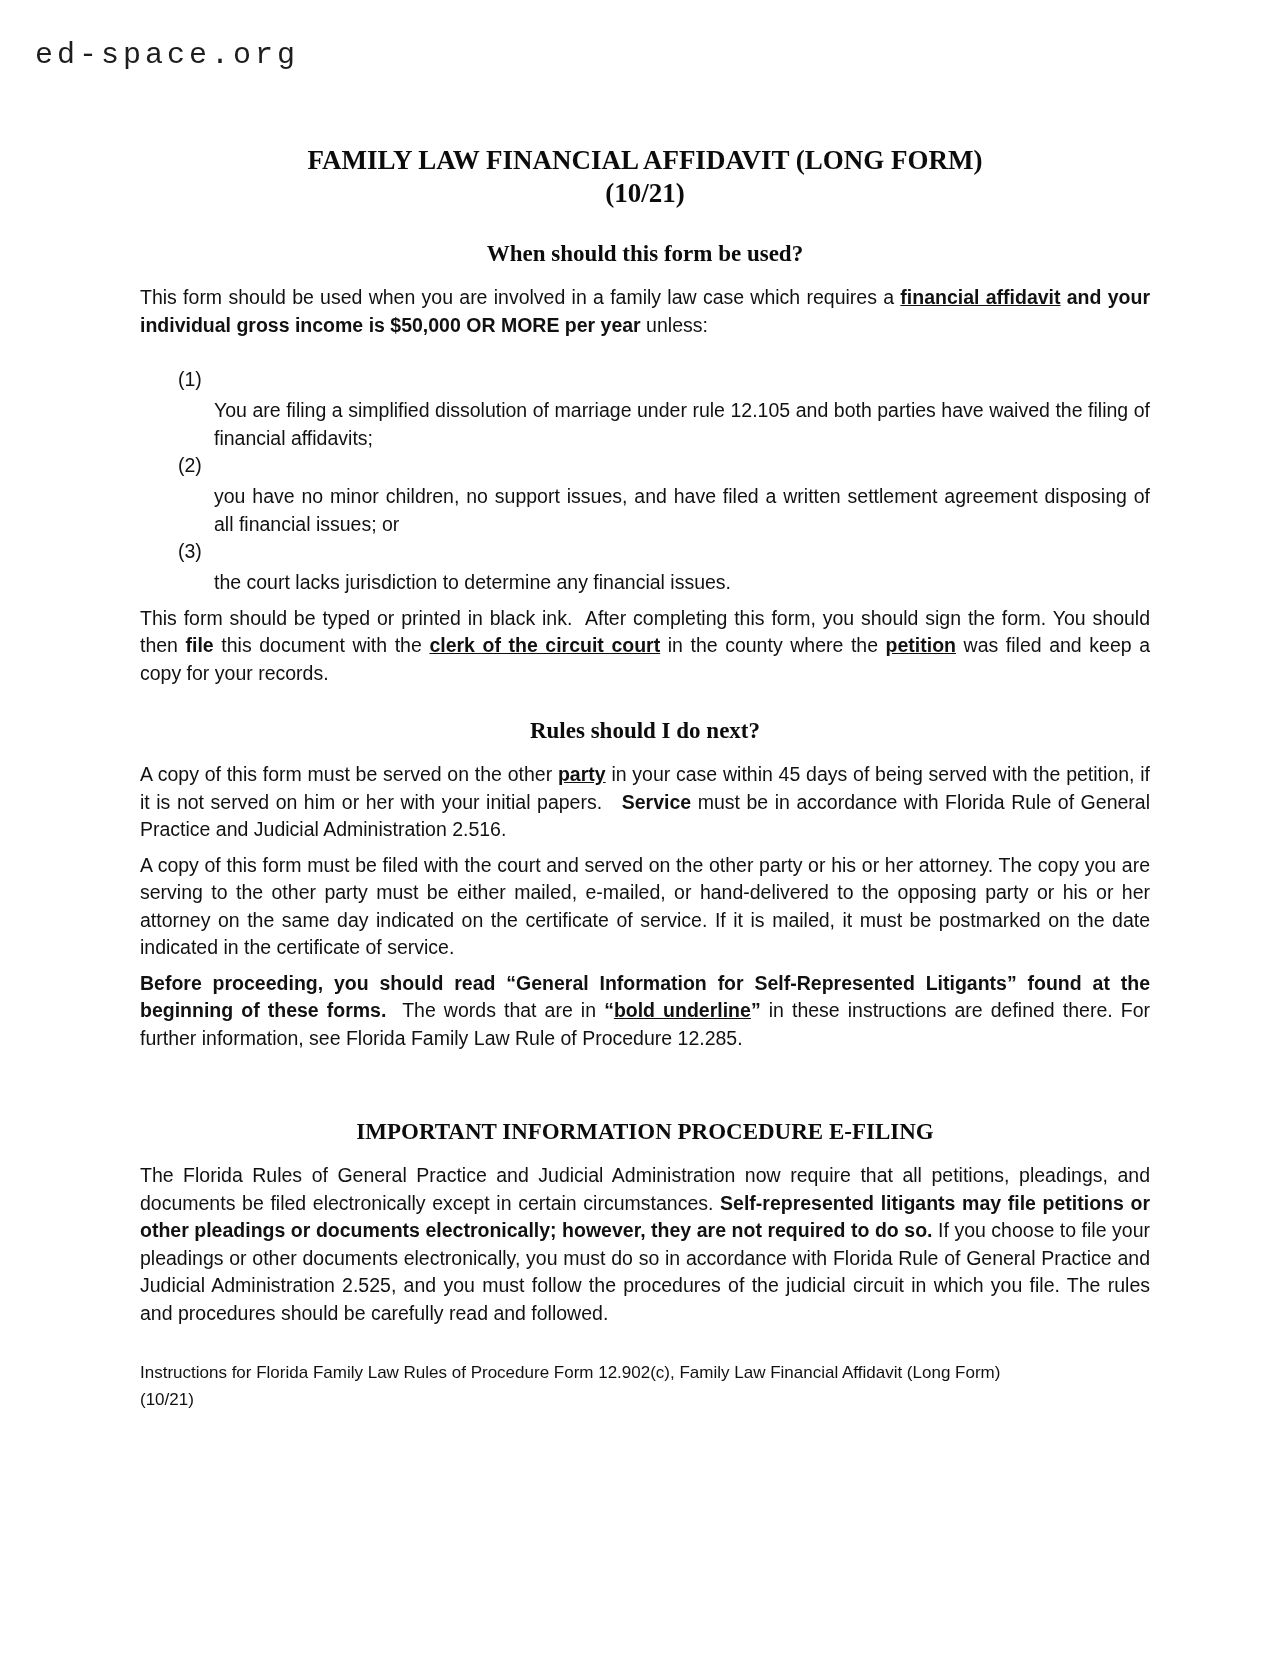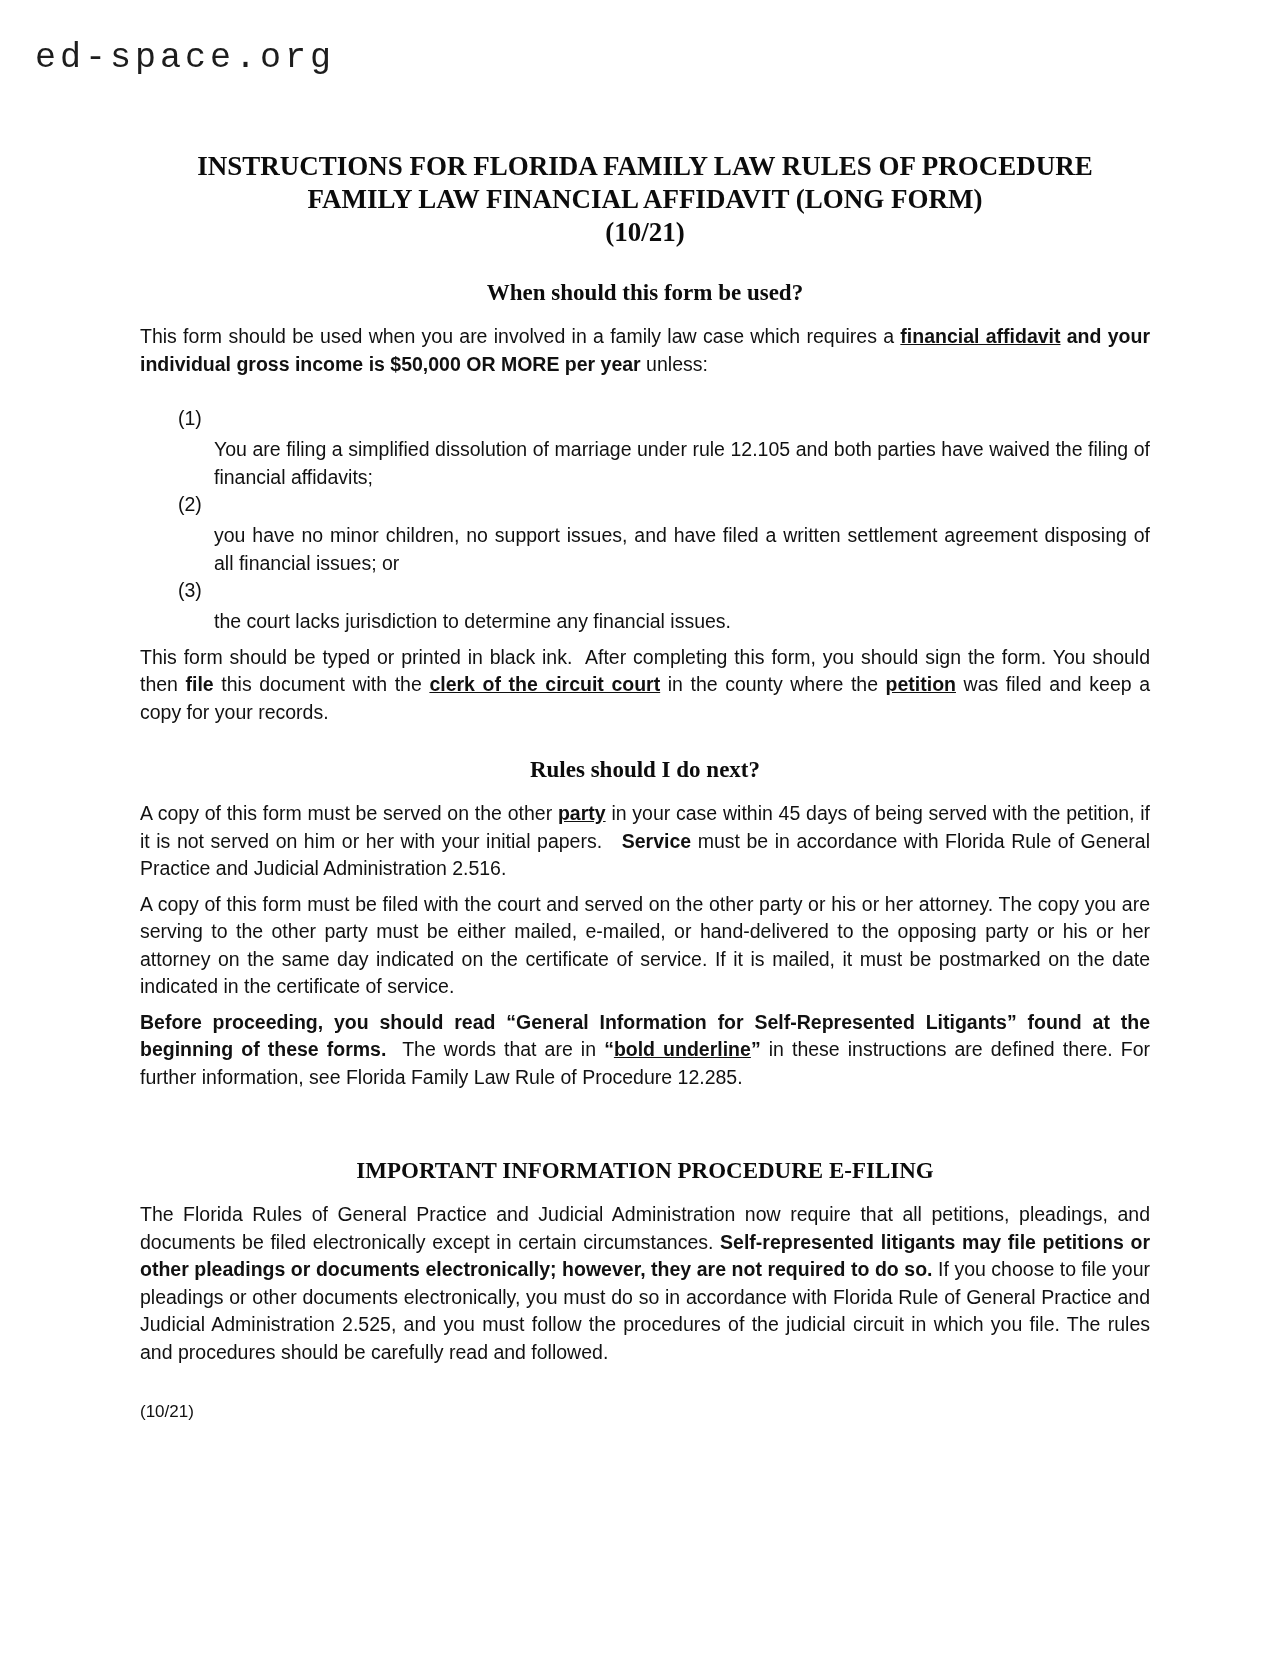--- a/index.html
+++ b/index.html
@@ -11,21 +11,21 @@
     color: var(--text, #111111);
     font-family: "Liberation Sans", sans-serif;
     overflow-x: hidden;
   }
   .page { padding-top: 38px; padding-bottom: 80px; }
 
   .logo {
     display: inline-block;
     margin-left: 35px;
     font-family: "Liberation Mono", monospace;
-    font-size: 35px;
+    font-size: 30px;
     letter-spacing: 4px;
     font-weight: 400;
     color: var(--logo, #1d1d1d);
     text-decoration: none;
     cursor: pointer;
   }
 
   .content { margin: 0 132px 0 140px; width: 1010px; }
 
   .title { margin-top: 72px; text-align: center; }
@@ -66,21 +66,20 @@
   .footer { margin-top: 32px; }
   .footer-line { font-size: 17px; line-height: 27px; text-align: left; }
 </style>
 </head>
 <body>
 
 <div class="page">
   <a class="logo">ed-space.org</a>
   <main class="content">
     <div class="title">
-        <div class="title-line">INSTRUCTIONS FOR FLORIDA FAMILY LAW RULES OF PROCEDURE</div>
         <div class="title-line">FAMILY LAW FINANCIAL AFFIDAVIT (LONG FORM)</div>
         <div class="title-line">(10/21)</div>
       </div>
     <div>
         <section class="section">
           <h2 class="heading">When should this form be used?</h2>
           <p class="para"><span>This form should be used when you are involved in a family law case which requires a </span><span class="b u">financial affidavit</span><span class="b"> and your individual gross income is $50,000 OR MORE per year</span><span> unless:</span></p>
           <div class="list">
             <div class="list-item">
               <span class="marker">(1)</span>
@@ -104,16 +103,17 @@
         </section>
         <section class="section">
           <p class="para"><span class="b">Before proceeding, you should read “General Information for Self-Represented Litigants” found at the beginning of these forms.</span><span>  The words that are in </span><span class="b">“</span><span class="b u">bold underline</span><span class="b">”</span><span> in these instructions are defined there. For further information, see Florida Family Law Rule of Procedure 12.285.</span></p>
         </section>
         <section class="section">
           <h2 class="heading gap-above">IMPORTANT INFORMATION PROCEDURE E-FILING</h2>
           <p class="para"><span>The Florida Rules of General Practice and Judicial Administration now require that all petitions, pleadings, and documents be filed electronically except in certain circumstances. </span><span class="b">Self-represented litigants may file petitions or other pleadings or documents electronically; however, they are not required to do so.</span><span> If you choose to file your pleadings or other documents electronically, you must do so in accordance with Florida Rule of General Practice and Judicial Administration 2.525, and you must follow the procedures of the judicial circuit in which you file. The rules and procedures should be carefully read and followed.</span></p>
         </section>
       </div>
     <div class="footer">
+        <div class="footer-line">Instructions for Florida Family Law Rules of Procedure Form 12.902(c), Family Law Financial Affidavit (Long Form)</div>
         <div class="footer-line">(10/21)</div>
       </div>
   </main>
 </div>
 
 </body></html>

